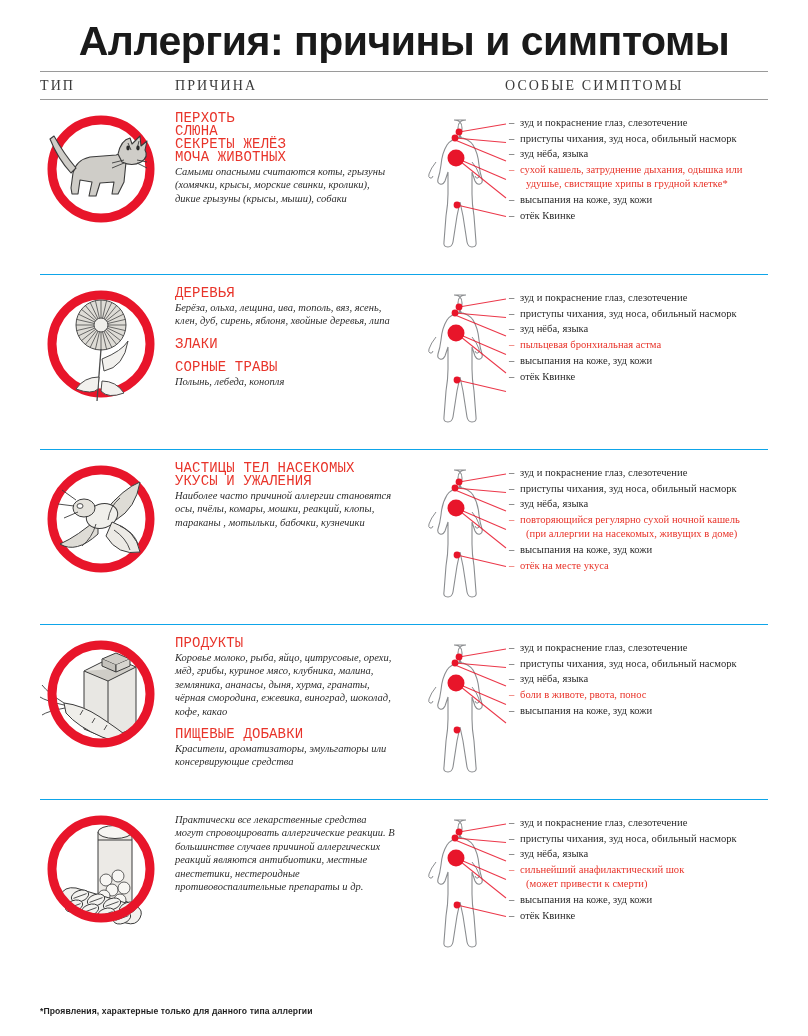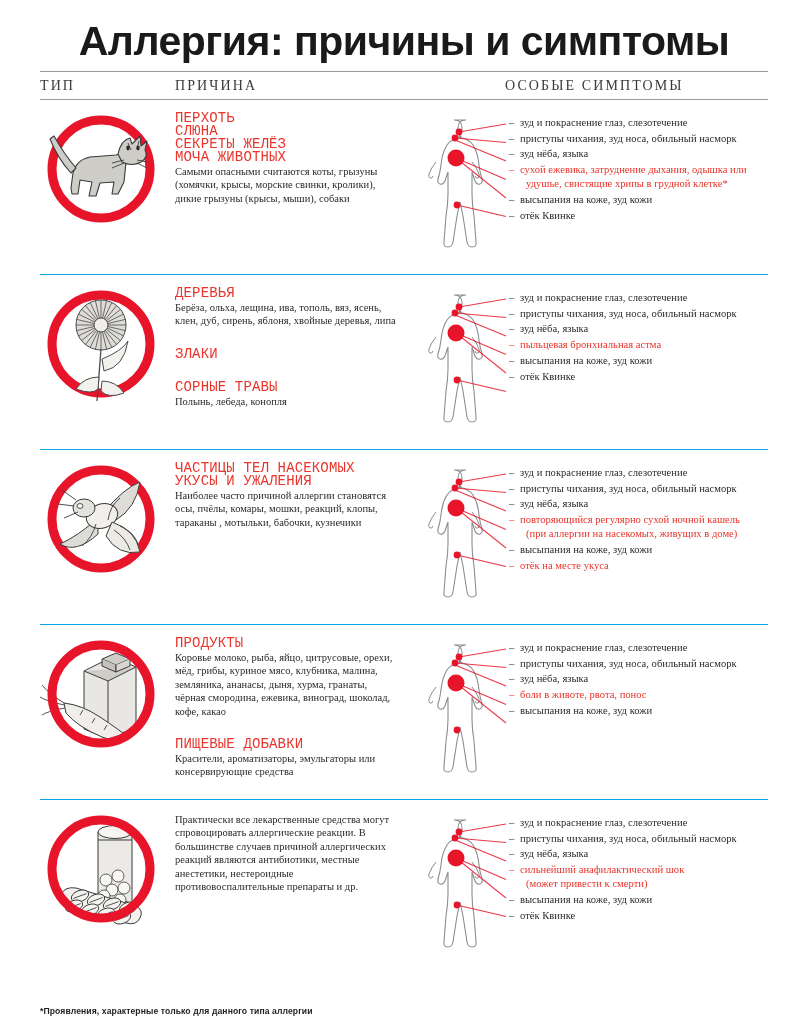--- a/index.html
+++ b/index.html
@@ -60,22 +60,23 @@
     line-height: 13px;
     letter-spacing: 0.15px;
     text-transform: uppercase;
     font-family: Liberation Mono, monospace;
   }
   .cause-body {
     font-size: 10.5px;
     line-height: 13.4px;
     color: #2b2b2b;
     margin-top: 1px;
-  }
-  .cause-group + .cause-group { margin-top: 20px; }
+    font-style: italic;
+  }
+  .cause-group + .cause-group { margin-top: 10px; }
 
   
   .symp-list { list-style:none; margin:4px; padding:0; }
   .symp-item {
     font-size: 10.6px;
     line-height: 14.2px;
     color:#2b2b2b;
     padding-left: 11px;
     position: relative;
     margin-bottom: 1.5px;
@@ -159,21 +160,21 @@
           <circle cx="49" cy="22" r="3.4" fill="#e8152a"></circle>
           <circle cx="45" cy="28" r="3.4" fill="#e8152a"></circle>
           <circle cx="46" cy="48" r="8.5" fill="#e8152a"></circle>
           <circle cx="47" cy="95" r="3.4" fill="#e8152a"></circle>
         </svg></div>
       <div class="cell-symp">
         <ul class="symp-list">
           <li class="symp-item"><span>зуд и покраснение глаз, слезотечение</span></li>
           <li class="symp-item"><span>приступы чихания, зуд носа, обильный насморк</span></li>
           <li class="symp-item"><span>зуд нёба, языка</span></li>
-          <li class="symp-item accent"><span>сухой ежевика, затруднение дыхания, одышка или</span><span class="cont">удушье, свистящие хрипы в грудной клетке*</span></li>
+          <li class="symp-item accent"><span>сухой кашель, затруднение дыхания, одышка или</span><span class="cont">удушье, свистящие хрипы в грудной клетке*</span></li>
           <li class="symp-item"><span>высыпания на коже, зуд кожи</span></li>
           <li class="symp-item"><span>отёк Квинке</span></li>
         </ul>
       </div>
     </div>
     <div class="row">
       <div class="cell-icon">
         <div class="badge">
           <svg width="122" height="118" viewBox="0 0 122 118">
             <circle cx="61" cy="59" r="49" fill="none" stroke="#e8152a" stroke-width="9"></circle>

